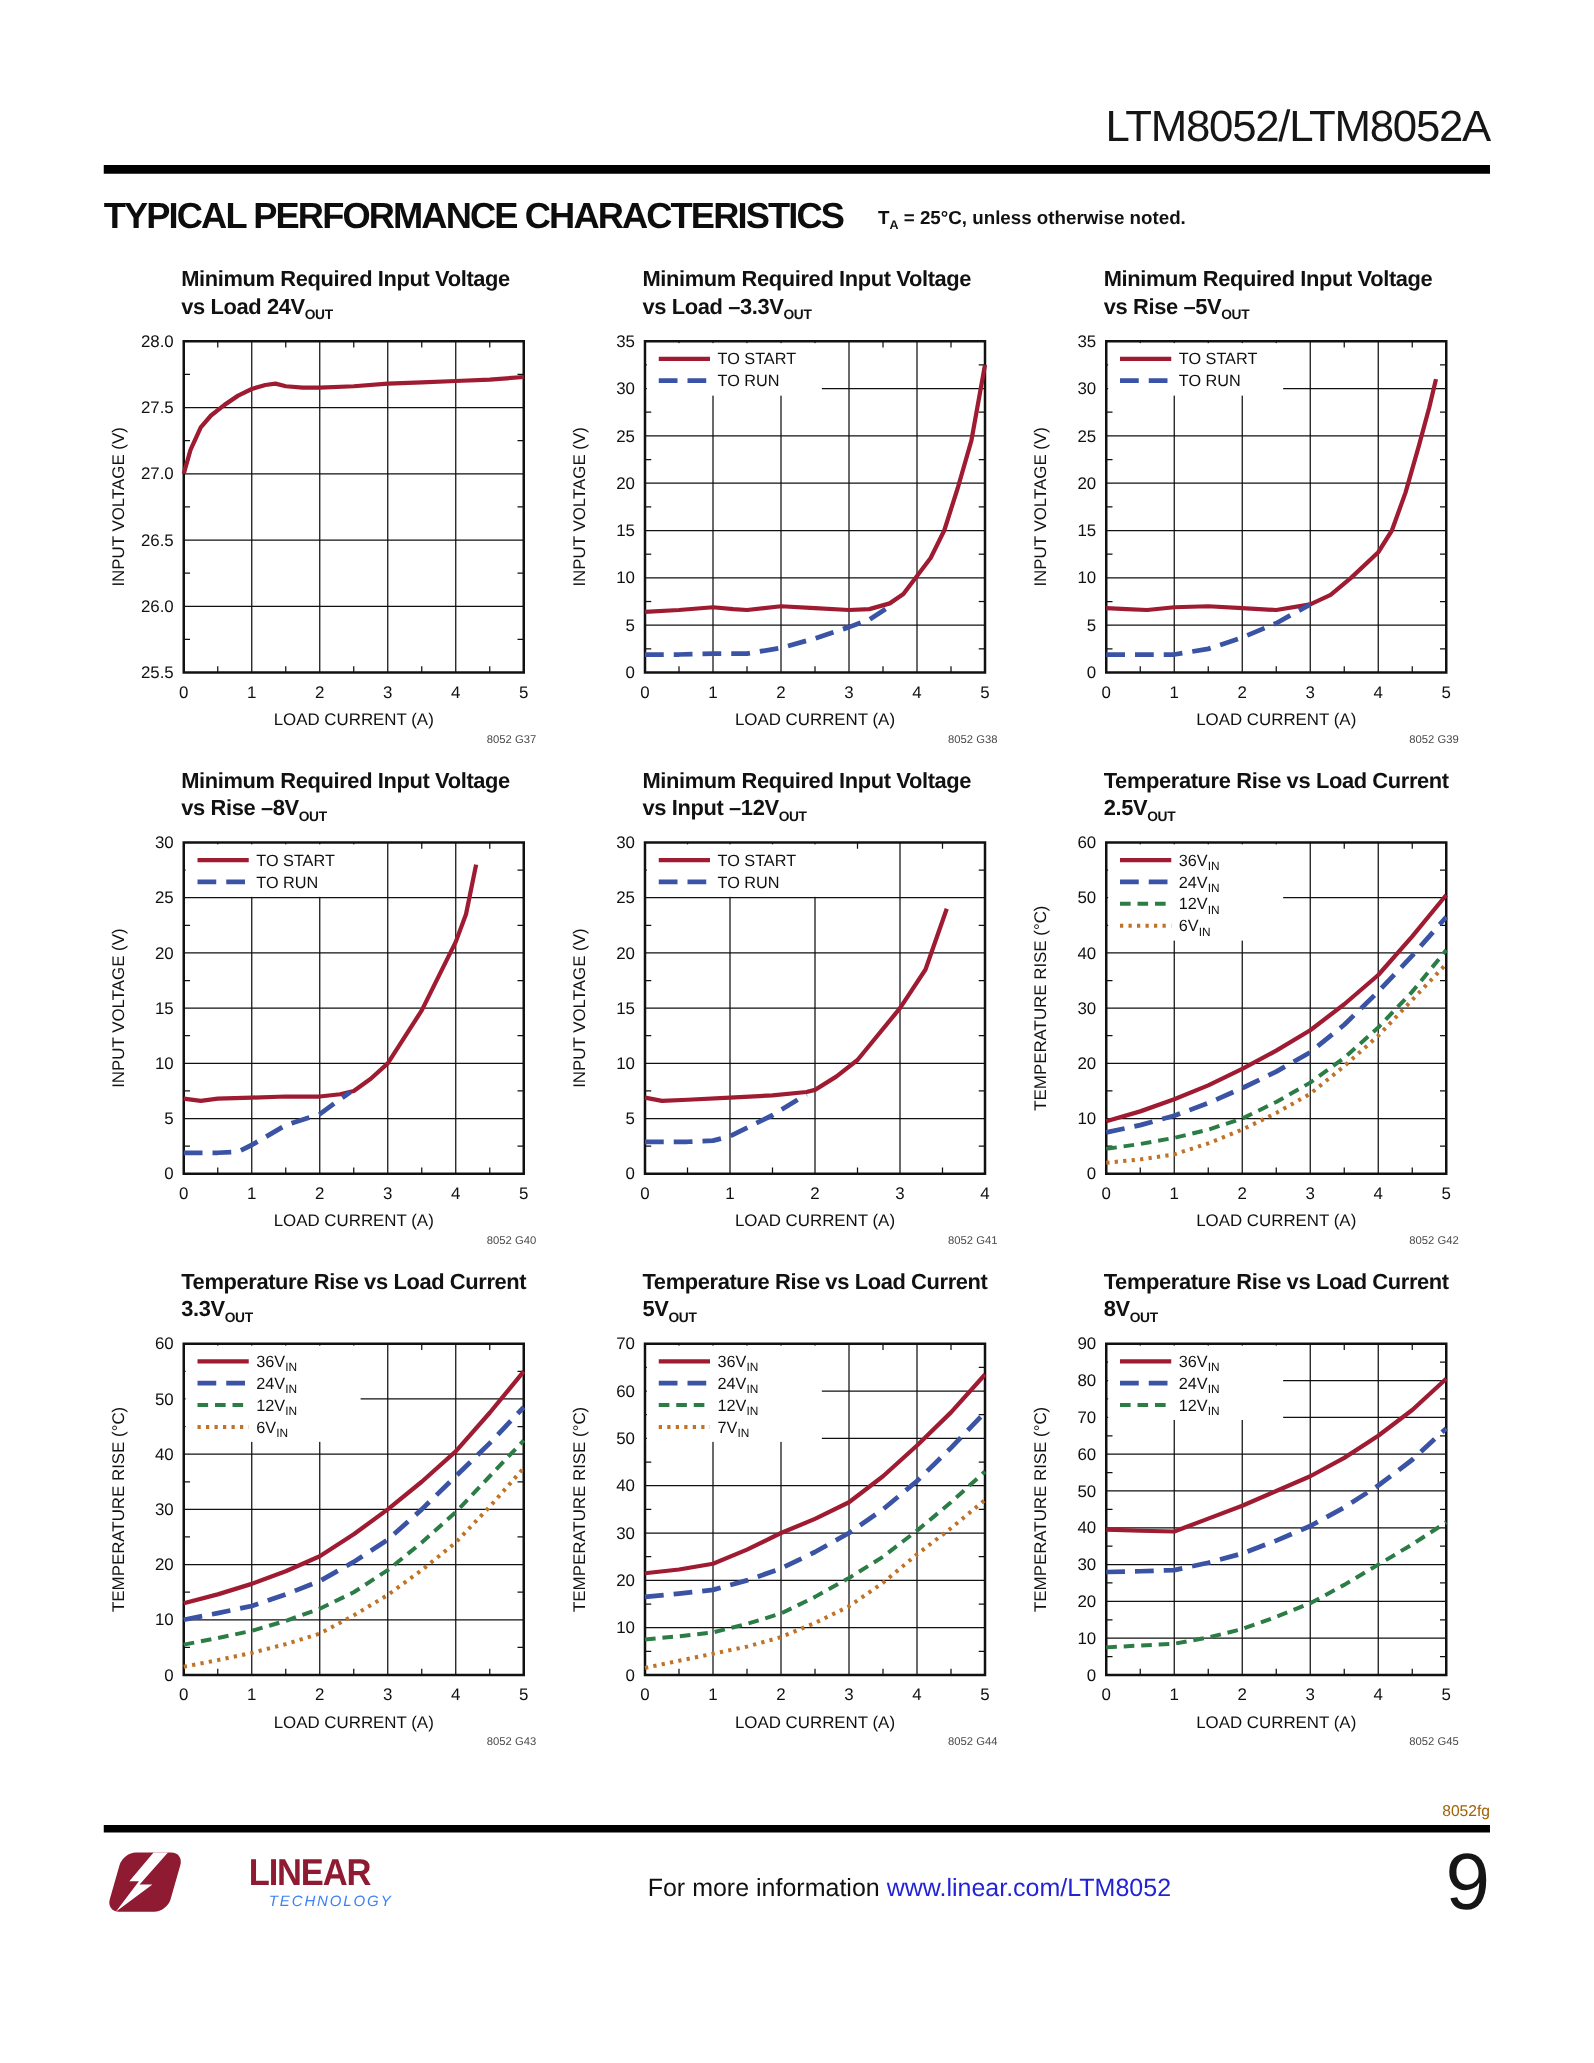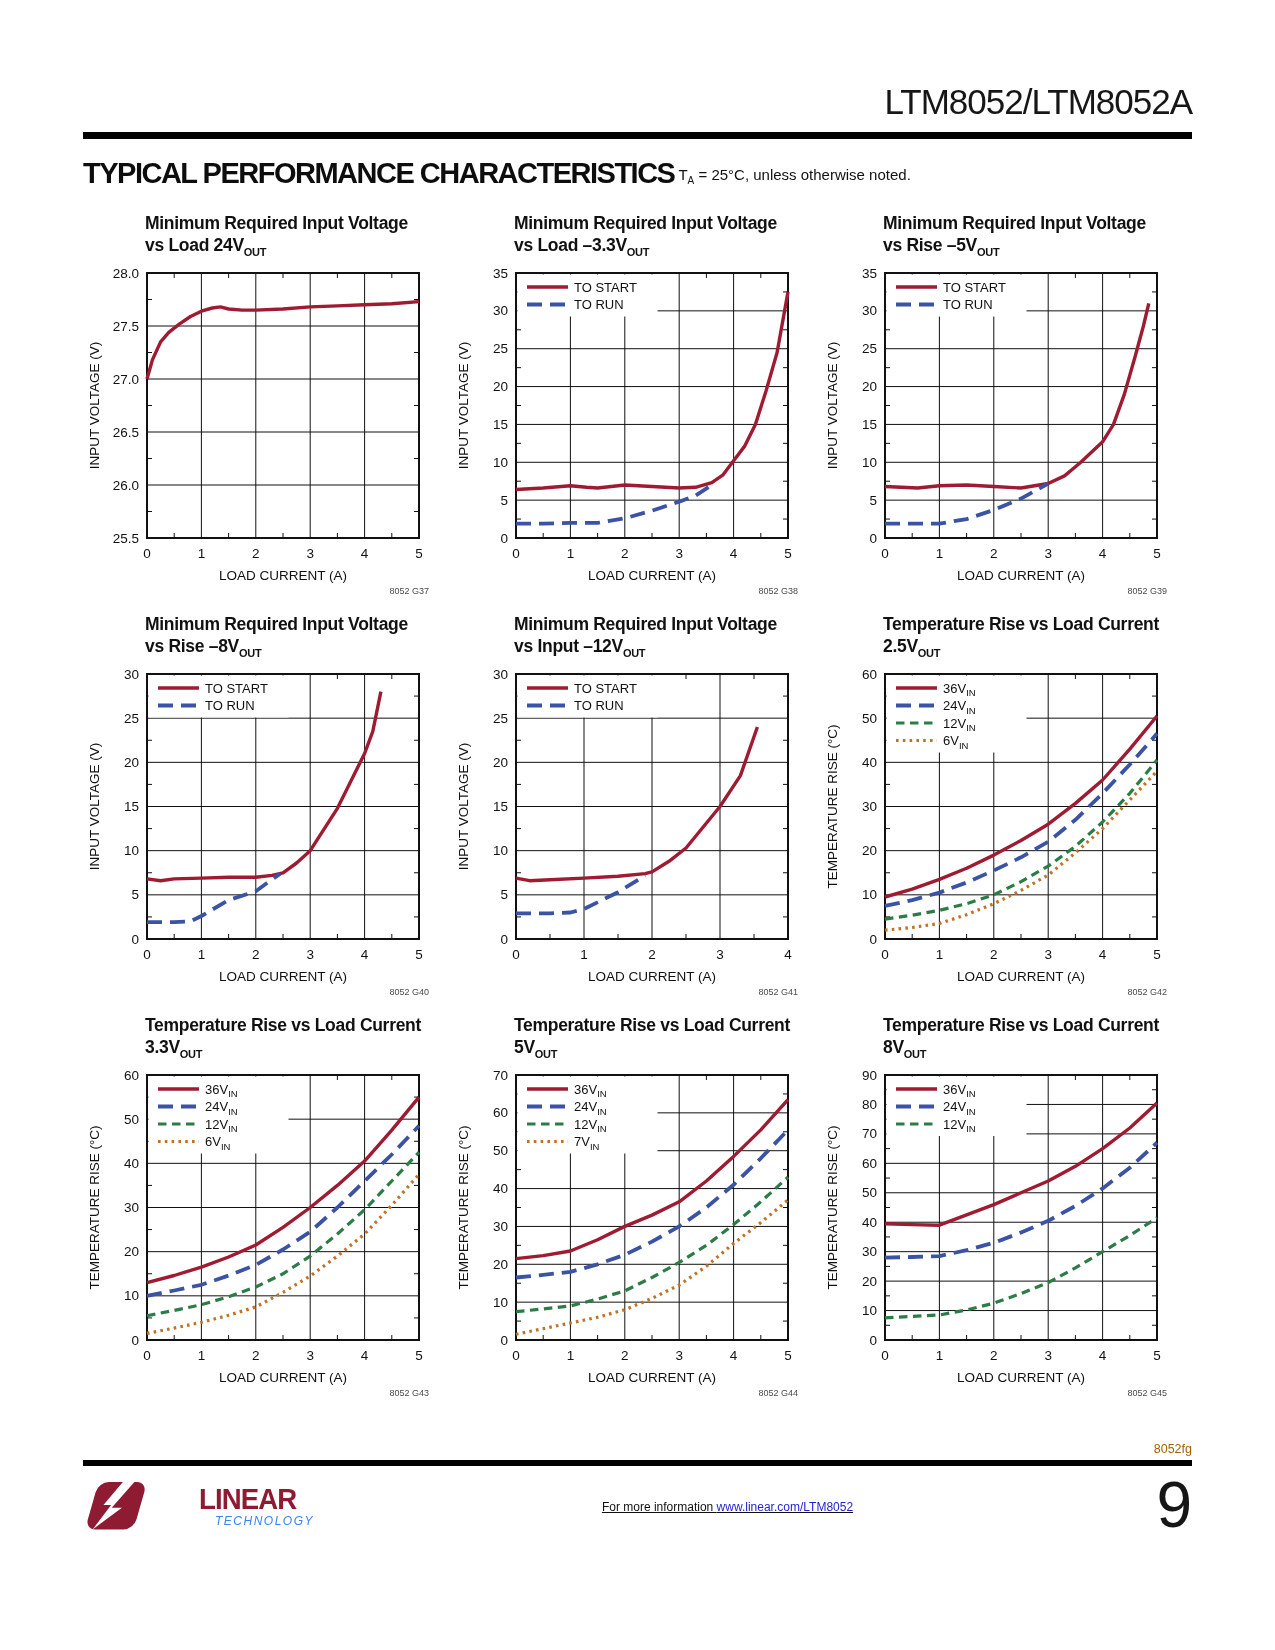--- a/index.html
+++ b/index.html
@@ -1,36 +1,36 @@
 <!DOCTYPE html>
 <html><head>
 <meta charset="utf-8">
 <style>
   html,body{margin:0;padding:0;background:#ffffff;}
   body{width:1275px;height:1650px;overflow:hidden;font-family:"Liberation Sans",sans-serif;color:#111;}
   .page{position:relative;width:1275px;height:1174px;box-sizing:border-box;padding:0 83px;}
   .doc-title{padding-top:84px;text-align:right;font-size:35px;letter-spacing:-1px;line-height:1;color:#161616;}
   .header-rule{margin-top:13px;height:7px;background:#000;}
-  .section-head{margin-top:20px;display:flex;align-items:flex-end;gap:4px;}
+  .section-head{margin-top:20px;display:flex;align-items:flex-end;gap:28px;}
   .section-title{margin:0;font-size:29px;font-weight:bold;letter-spacing:-1.5px;line-height:1;color:#0d0d0d;}
-  .section-note{font-size:15px;font-weight:normal;padding-bottom:2px;white-space:nowrap;}
+  .section-note{font-size:15px;font-weight:bold;padding-bottom:2px;white-space:nowrap;}
   .section-note sub{font-size:10px;}
   .charts-grid{margin-top:24px;display:grid;grid-template-columns:369px 369px 369px;row-gap:13px;}
   .chart-cell{width:369px;}
   .chart-title{margin:0 0 2px 62px;font-size:17.5px;font-weight:bold;line-height:1.28;height:52px;letter-spacing:-0.3px;}
   .chart-title sub{font-size:11px;}
   svg{display:block;font-family:"Liberation Sans",sans-serif;}
   .tail-code{margin-top:40px;text-align:right;font-size:12.5px;color:#a16207;}
   .footer-rule{margin-top:4px;height:6px;background:#000;}
   .footer{margin-top:12px;display:flex;align-items:flex-start;}
   .logo{display:flex;align-items:flex-start;gap:6px;width:300px;}
   .logo-text{line-height:1;margin-top:6px;margin-left:46px;}
   .logo-name{font-size:30px;font-weight:bold;letter-spacing:-1px;color:#8e1b32;transform:scaleX(.92);transform-origin:left;}
   .logo-sub{font-size:12px;letter-spacing:1.5px;color:#3b82f6;margin-top:1px;padding-left:16px;font-style:italic;}
-  .footer-center{flex:1;text-align:center;font-size:12px;margin-top:22px;text-decoration:underline;}
+  .footer-center{flex:1;text-align:center;font-size:20px;margin-top:22px;}
   .footer-link{color:#2323d6;text-decoration:none;}
   .page-num{width:120px;text-align:right;font-size:64px;line-height:.85;font-weight:normal;color:#161616;}
 </style>
 </head>
 <body>
 
 <div class="page">
 
   <div class="doc-title">LTM8052/LTM8052A</div>
   <div class="header-rule"></div>

